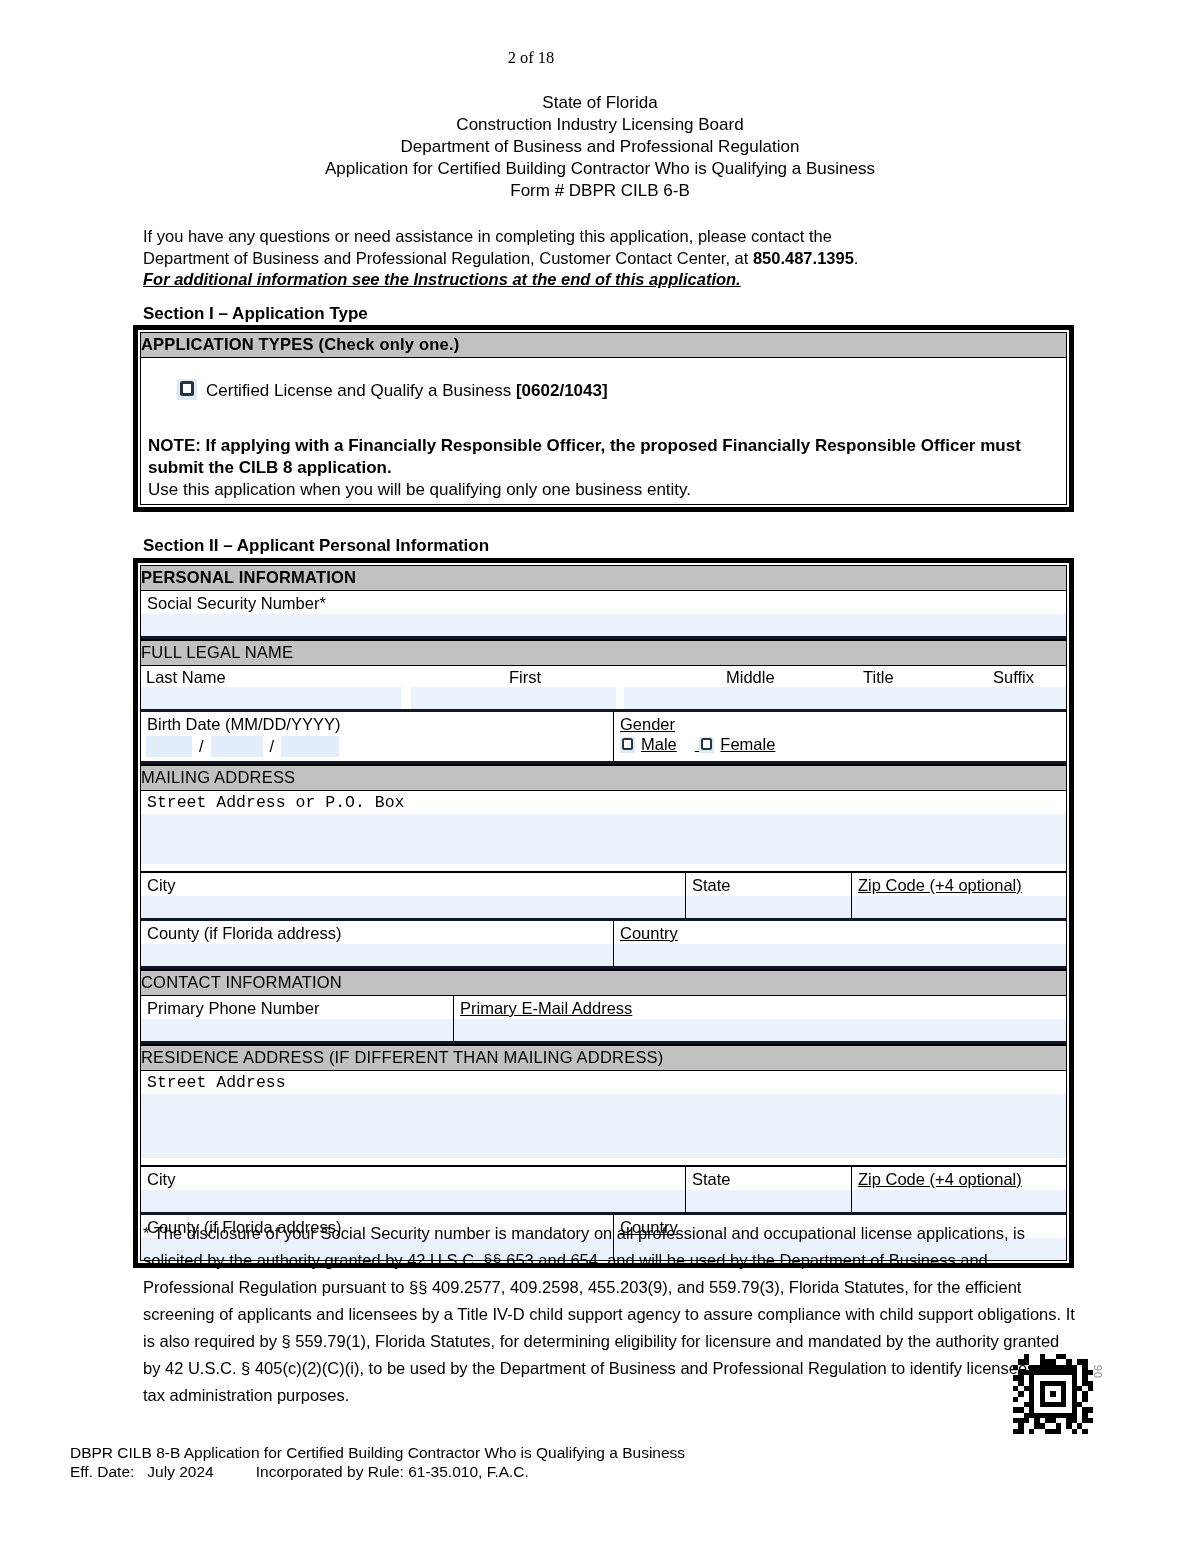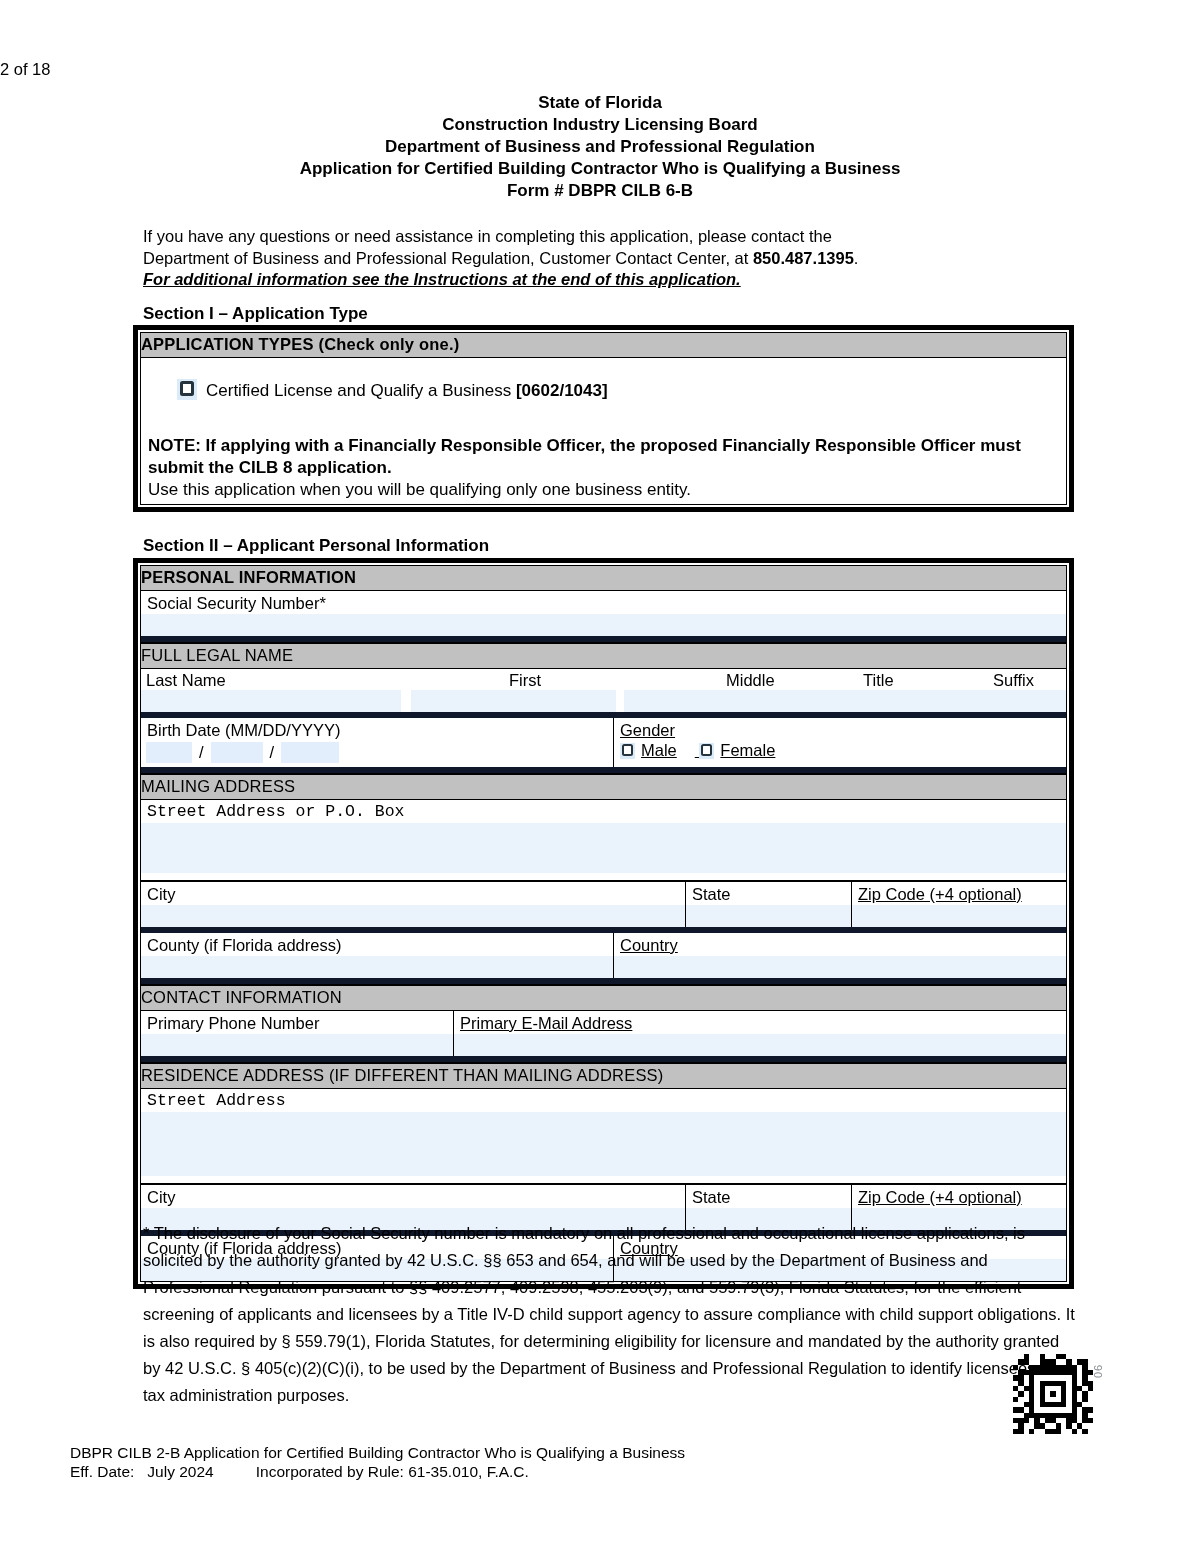--- a/index.html
+++ b/index.html
@@ -4,22 +4,22 @@
 <style>
   * { margin:0; padding:0; box-sizing:border-box; }
   html,body { background:#888; }
   .page {
     position:relative; width:1200px; height:1553px; margin:0 auto;
     background:#ffffff; color:#000;
     font-family:"Liberation Sans", sans-serif; font-size:16.5px;
     overflow:hidden;
   }
   
-  .page-number { position:absolute; top:60px; left:0; width:1062px; text-align:left; font-size:16.5px; }
-  .title-block { position:absolute; top:92px; left:0; width:100%; text-align:center; font-weight:bold; font-size:17px; line-height:22px; }
+  .page-number { position:absolute; top:48px; left:0; width:1062px; text-align:center; font-size:16.5px;font-family:Liberation Serif, serif; }
+  .title-block { position:absolute; top:92px; left:0; width:100%; text-align:center; font-weight:normal; font-size:17px; line-height:22px; }
   .intro { position:absolute; top:226px; left:143px; width:930px; line-height:21.7px; }
   .bi-u { font-weight:bold; font-style:italic; text-decoration:underline; }
   .sec-heading { position:absolute; left:143px; font-weight:bold; font-size:17px; }
   .sec-heading.s1 { top:304px; }
   .sec-heading.s2 { top:536px; }
   
   .formbox { position:absolute; left:133px; width:941px; border:5px solid #000; background:#fff; padding:2px; }
   .formbox .inner { border:1px solid #000; height:100%; }
   .box1 { top:325px; height:187px; }
   .box2 { top:558px; }
@@ -36,21 +36,21 @@
   
   .cbwrap { display:inline-block; background:#dcebf8; padding:2px 3px 4px; vertical-align:-4px; margin-right:9px; cursor:pointer; }
   .cb { display:block; width:14px; height:15px; border:3px solid #25333d; border-radius:2.5px; background:#fff; }
   .cbwrap.sm { padding:1px 2px 3px; vertical-align:-3px; margin-right:6px; }
   .cbwrap.sm .cb { width:11px; height:12px; border-width:2.5px; }
   
   .lbl { padding:2px 6px 1px; line-height:20px; }
   .strip { background:#eaf2fb; height:22px; }
   .strip.tall { height:50px; margin-bottom:7px; }
   .strip.taller { height:64px; margin-bottom:7px; }
-  .row { border-bottom:6px solid #0f172a; }
+  .row { border-bottom:3px solid #0f172a; }
   .row.thick { border-bottom:2px solid #000;font-family:Liberation Mono, monospace; }
   .split { display:flex; }
   .split > .cell { border-right:1px solid #000; }
   .split > .cell:last-child { border-right:none; flex:1;text-decoration:underline; }
   .namerow { position:relative; height:21px; }
   .namerow span { position:absolute; top:2px; }
   .namestrips { display:flex; }
   .namestrips .strip:nth-child(1){ width:260px; margin-right:10px; }
   .namestrips .strip:nth-child(2){ width:205px; margin-right:8px; }
   .namestrips .strip:nth-child(3){ flex:1; }
@@ -353,19 +353,19 @@
       <rect x="3" y="14" width="1" height="1" fill="#000"></rect>
       <rect x="6" y="14" width="1" height="1" fill="#000"></rect>
       <rect x="7" y="14" width="1" height="1" fill="#000"></rect>
       <rect x="8" y="14" width="1" height="1" fill="#000"></rect>
       <rect x="11" y="14" width="1" height="1" fill="#000"></rect>
       <rect x="13" y="14" width="1" height="1" fill="#000"></rect>
     </svg>
   <div class="barcode-side">06</div>
 
   <div class="footer">
-    <div>DBPR CILB 2-B Application for Certified Building Contractor Who is Qualifying a Business</div>
+    <div>DBPR CILB 8-B Application for Certified Building Contractor Who is Qualifying a Business</div>
     <div>
       <span>Eff. Date:</span><span class="gap1">July 2024</span><span class="gap2">Incorporated by Rule: 61-35.010, F.A.C.</span>
     </div>
   </div>
 
 </div>
 
 </body></html>

